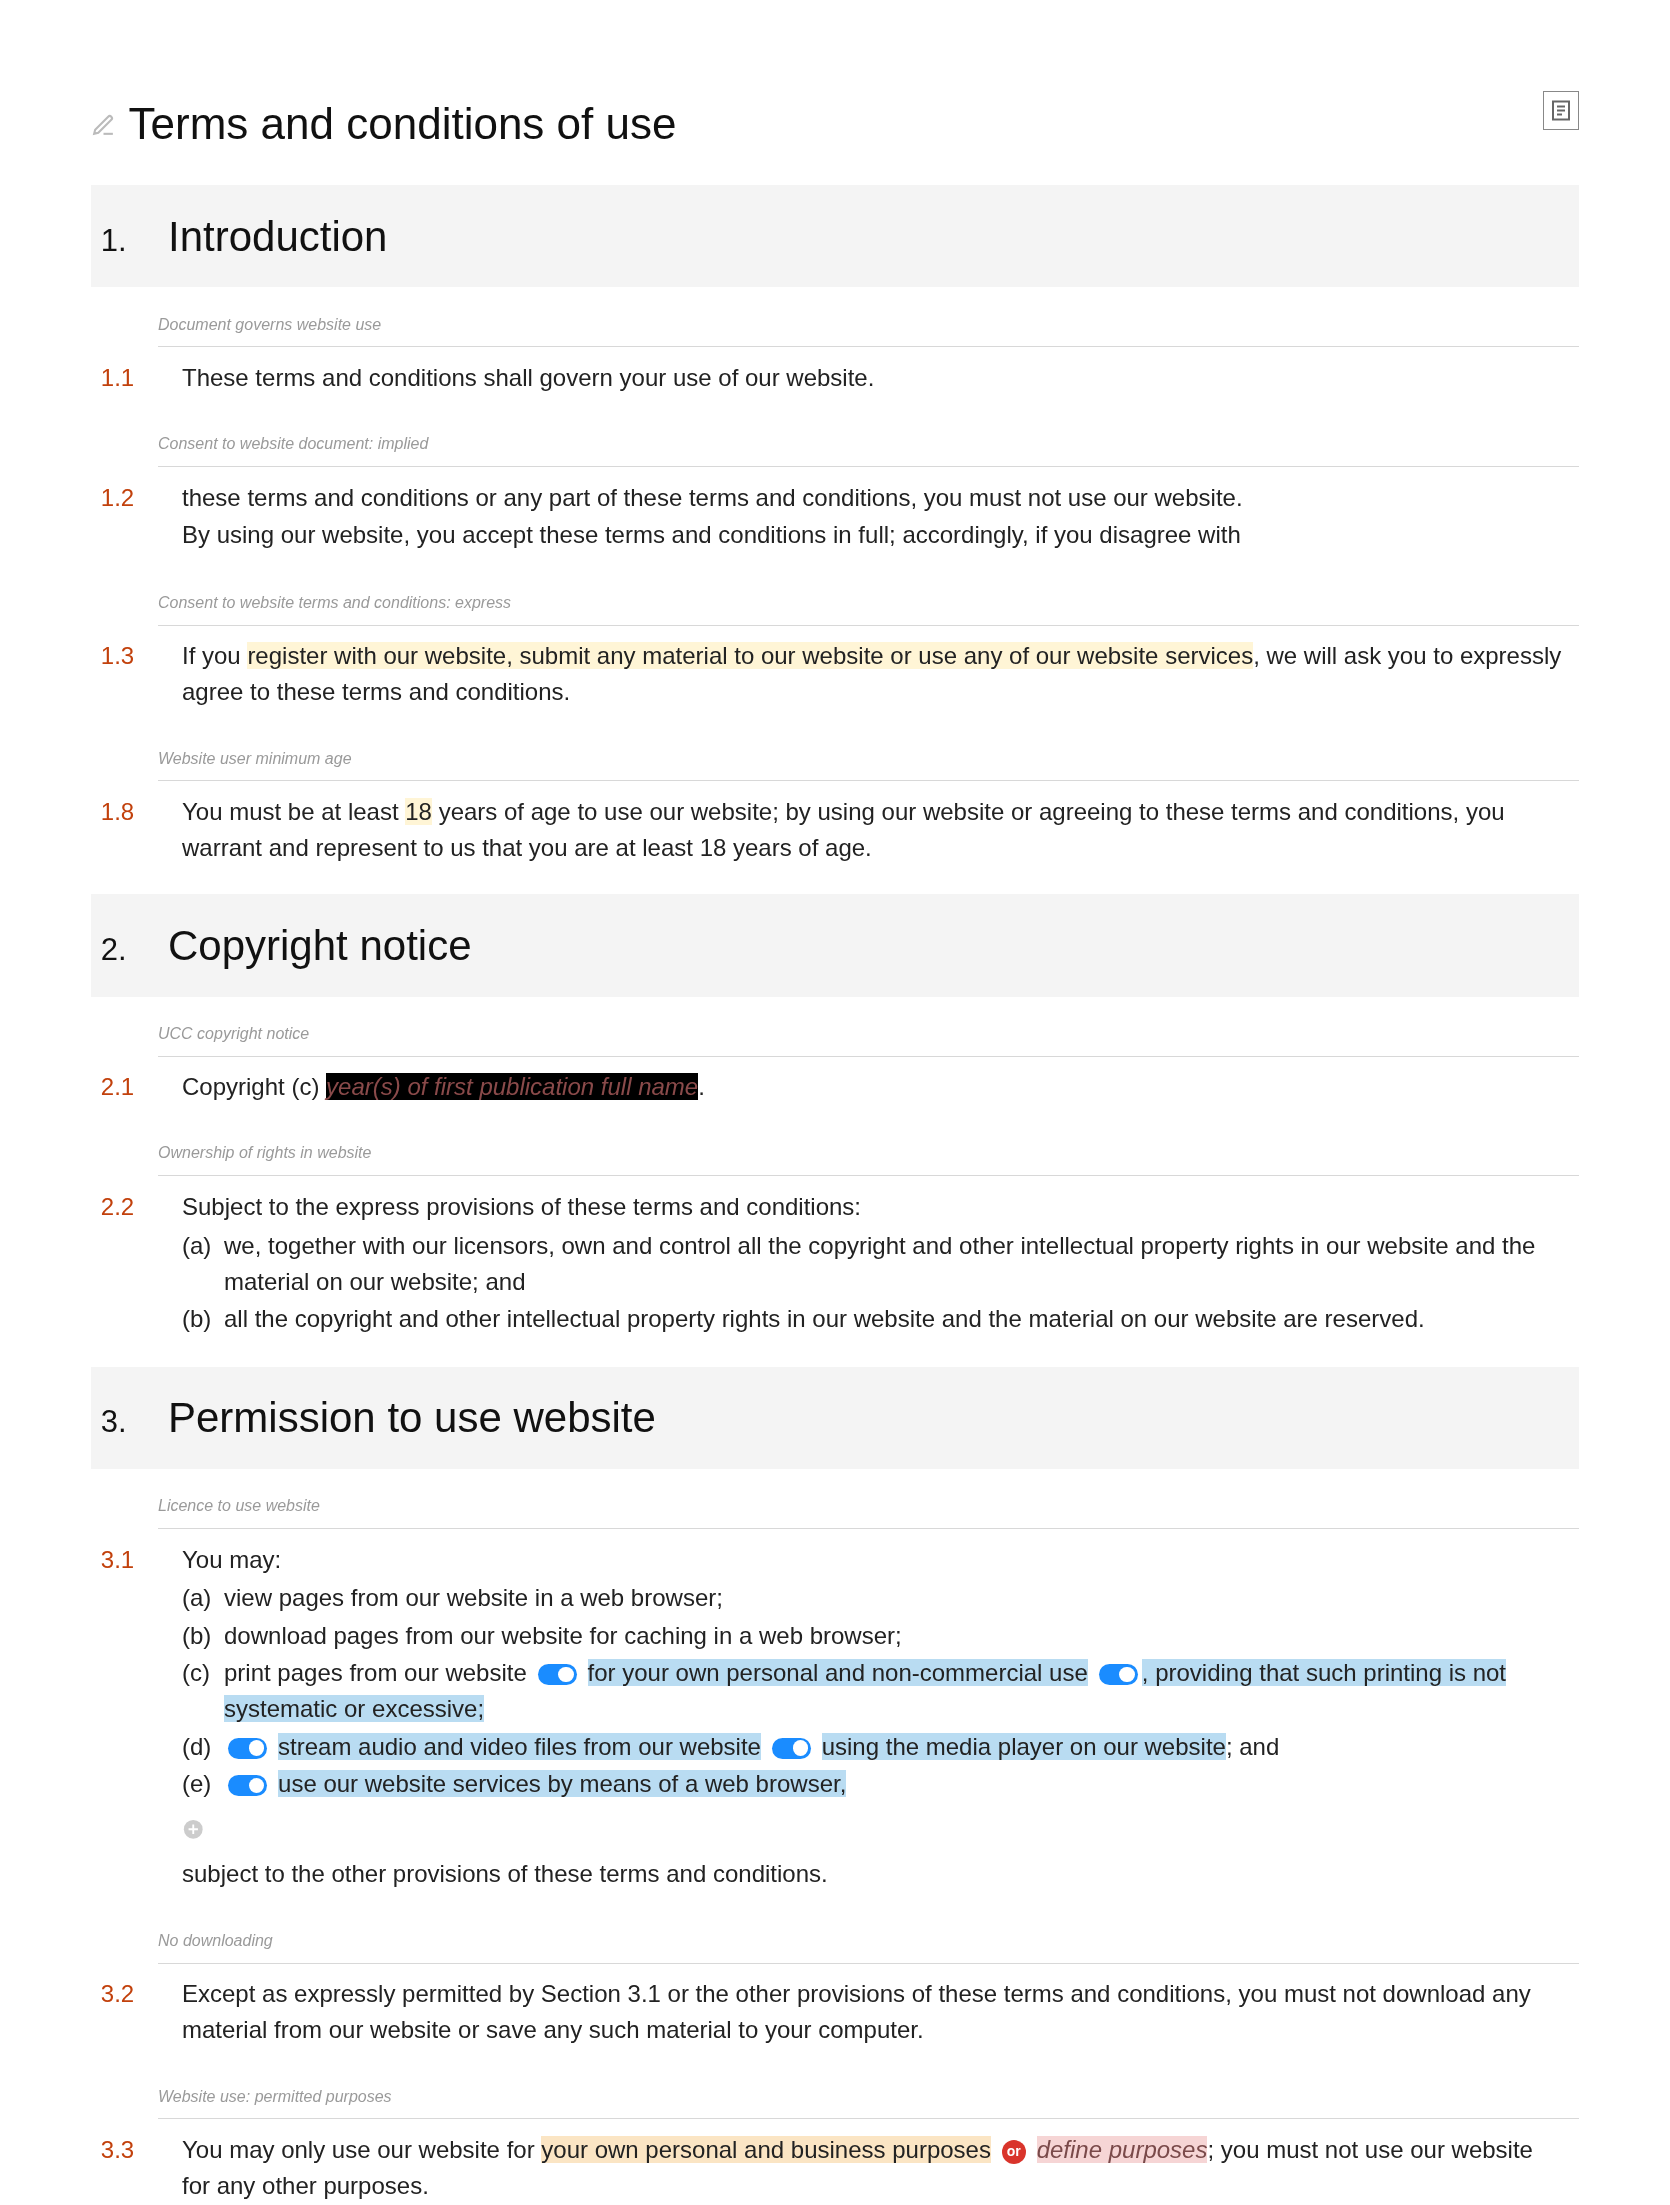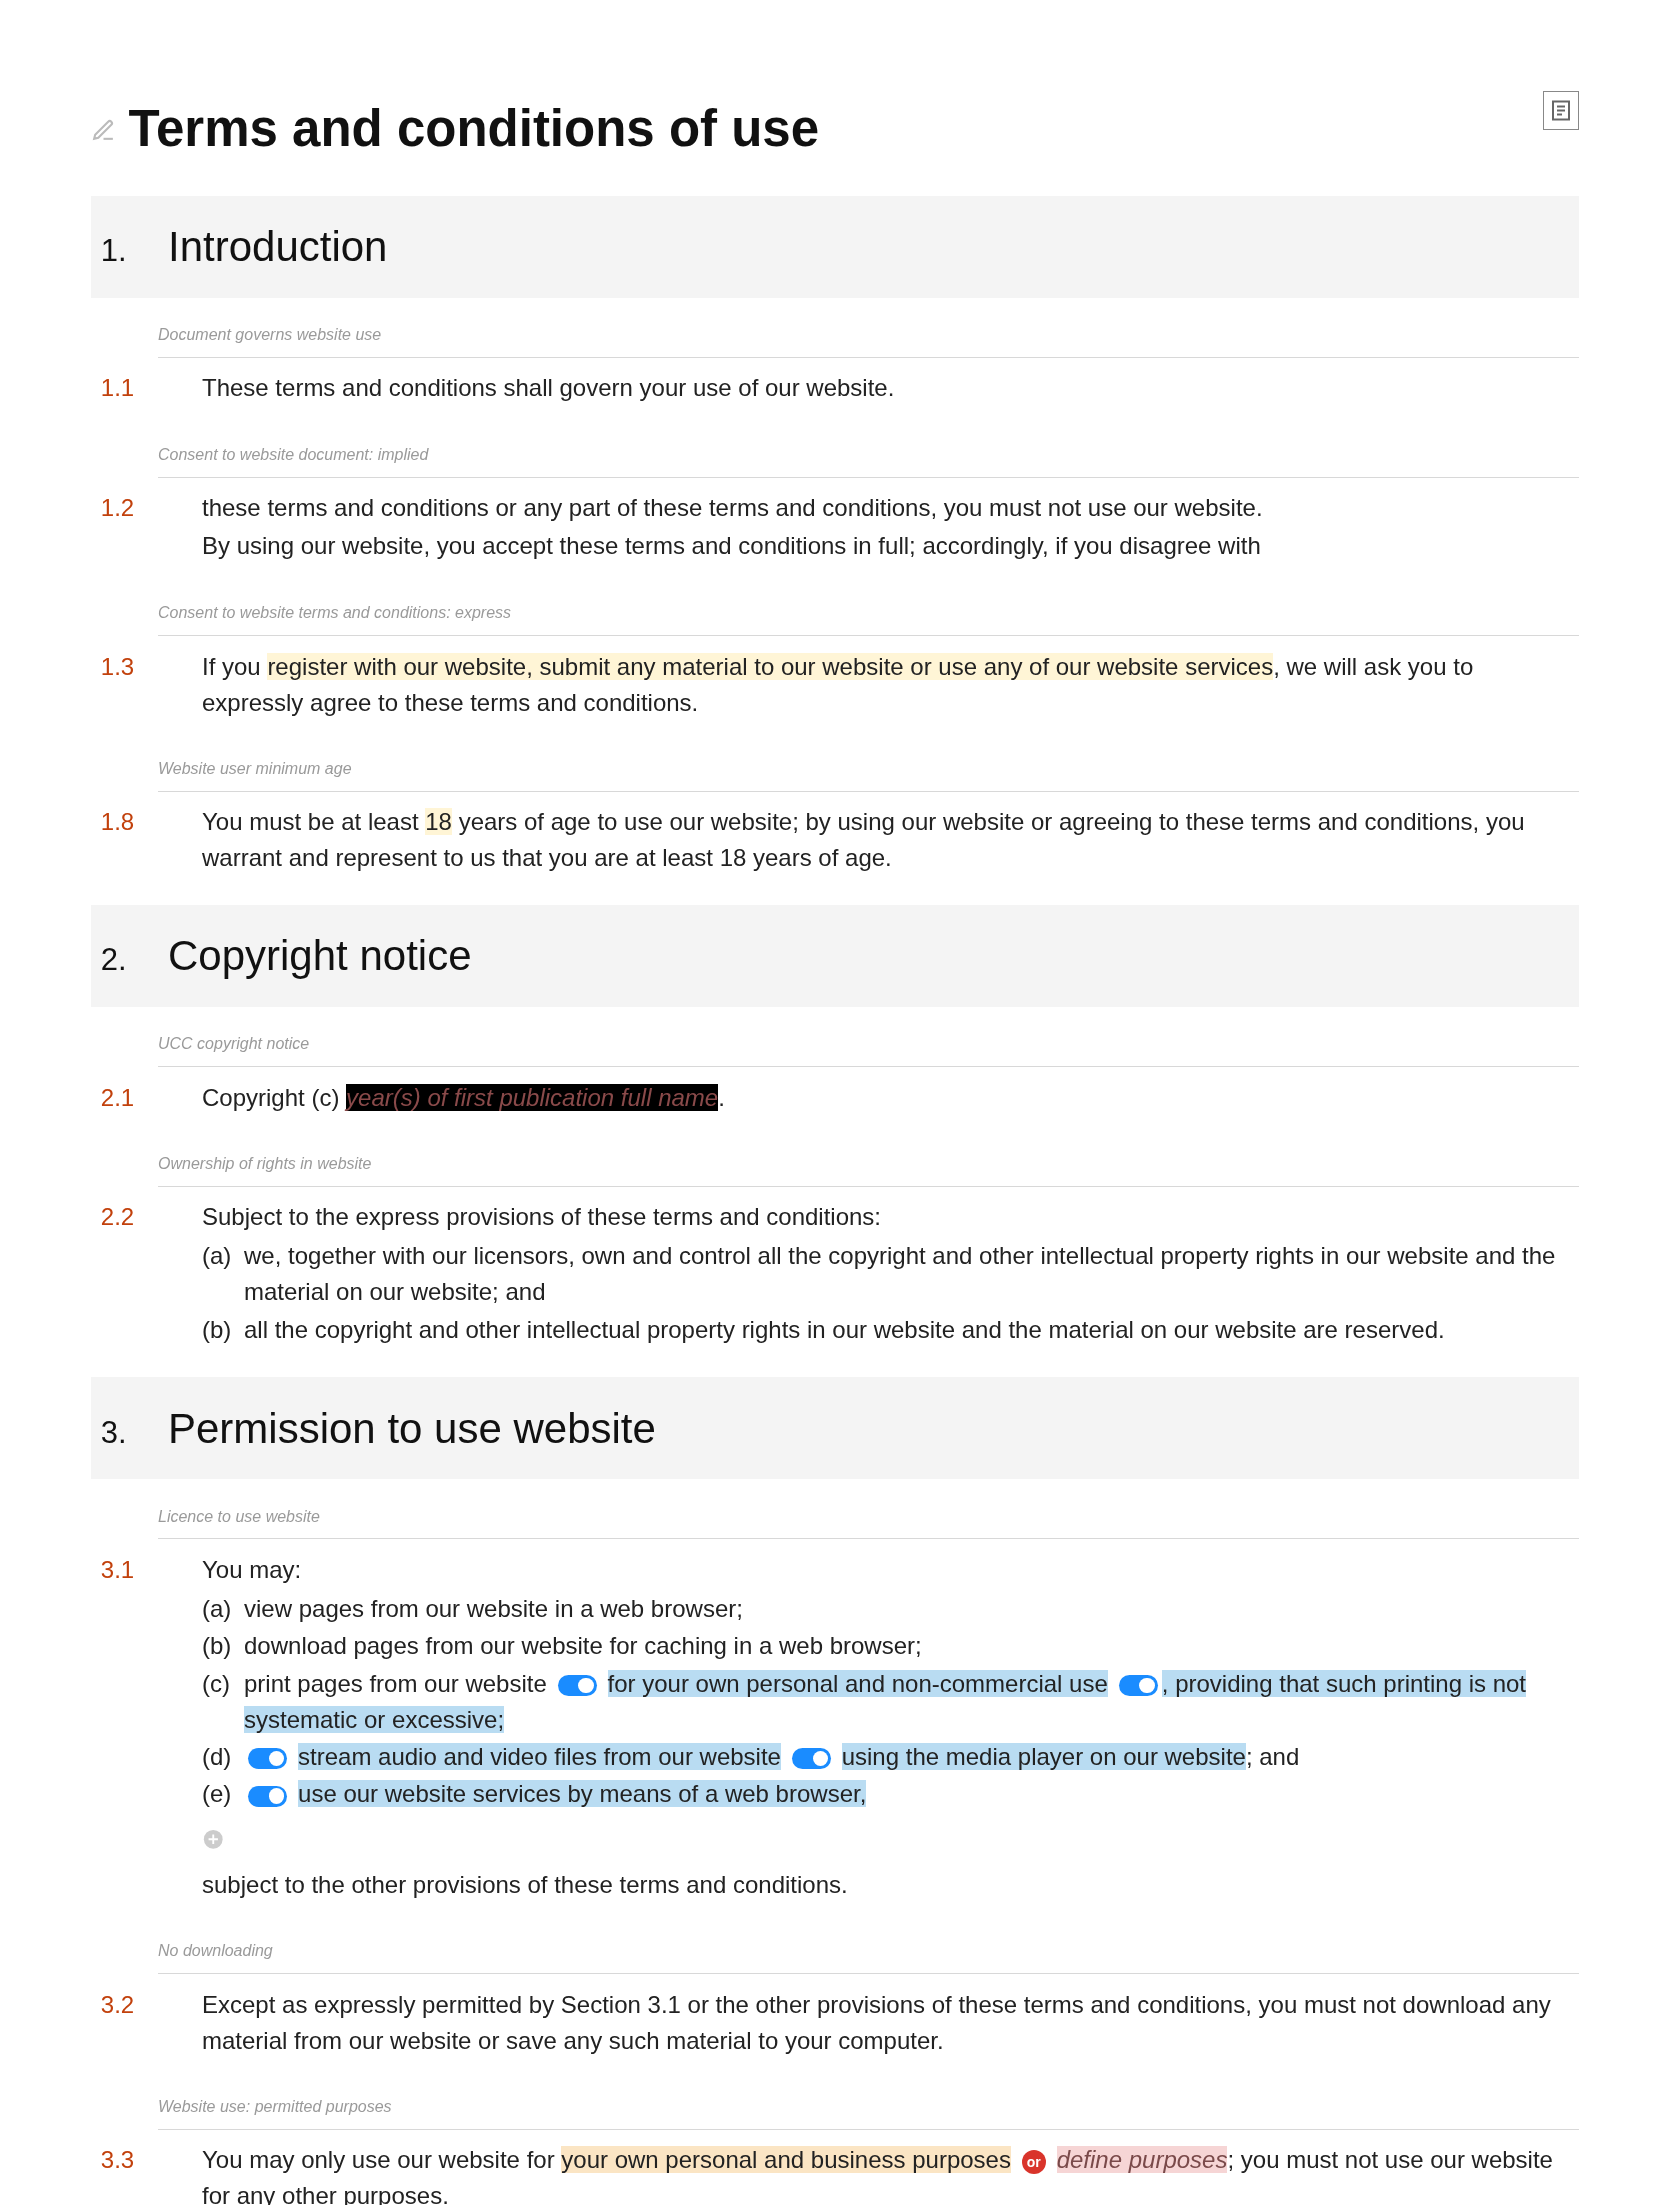--- a/index.html
+++ b/index.html
@@ -17,22 +17,22 @@
     align-items: flex-start;
     justify-content: space-between;
     margin-bottom: 28px;
   }
   .doc-title-wrap {
     display: flex;
     align-items: center;
     gap: 12.6px;
   }
   .doc-title {
-    font-size: 51px;
-    font-weight: 700;
+    font-size: 44px;
+    font-weight: 400;
     color: #111;
     text-align: right;
   }
   .doc-edit-icon {
     color: #bbb;
     font-size: 28px;
     margin-top: 9.8px;
   }
   .doc-side-icon {
     border: 1.4px solid #888;
@@ -80,21 +80,20 @@
   .clause-num {
     width: 91px;
     padding-left: 9.8px;
     color: #c2410c;
     flex-shrink: 0;
   }
   .clause-body {
     flex: 1;
     color: #222;
     padding-right: 14px;
-    margin-left: 20px;
   }
   .clause-body .line { margin-bottom: 1.4px; }
   .sub-list { margin-top: 2.8px; }
   .sub-item {
     display: flex;
     margin-bottom: 1.4px;
   }
   .sub-letter {
     width: 42px;
     flex-shrink: 0;

